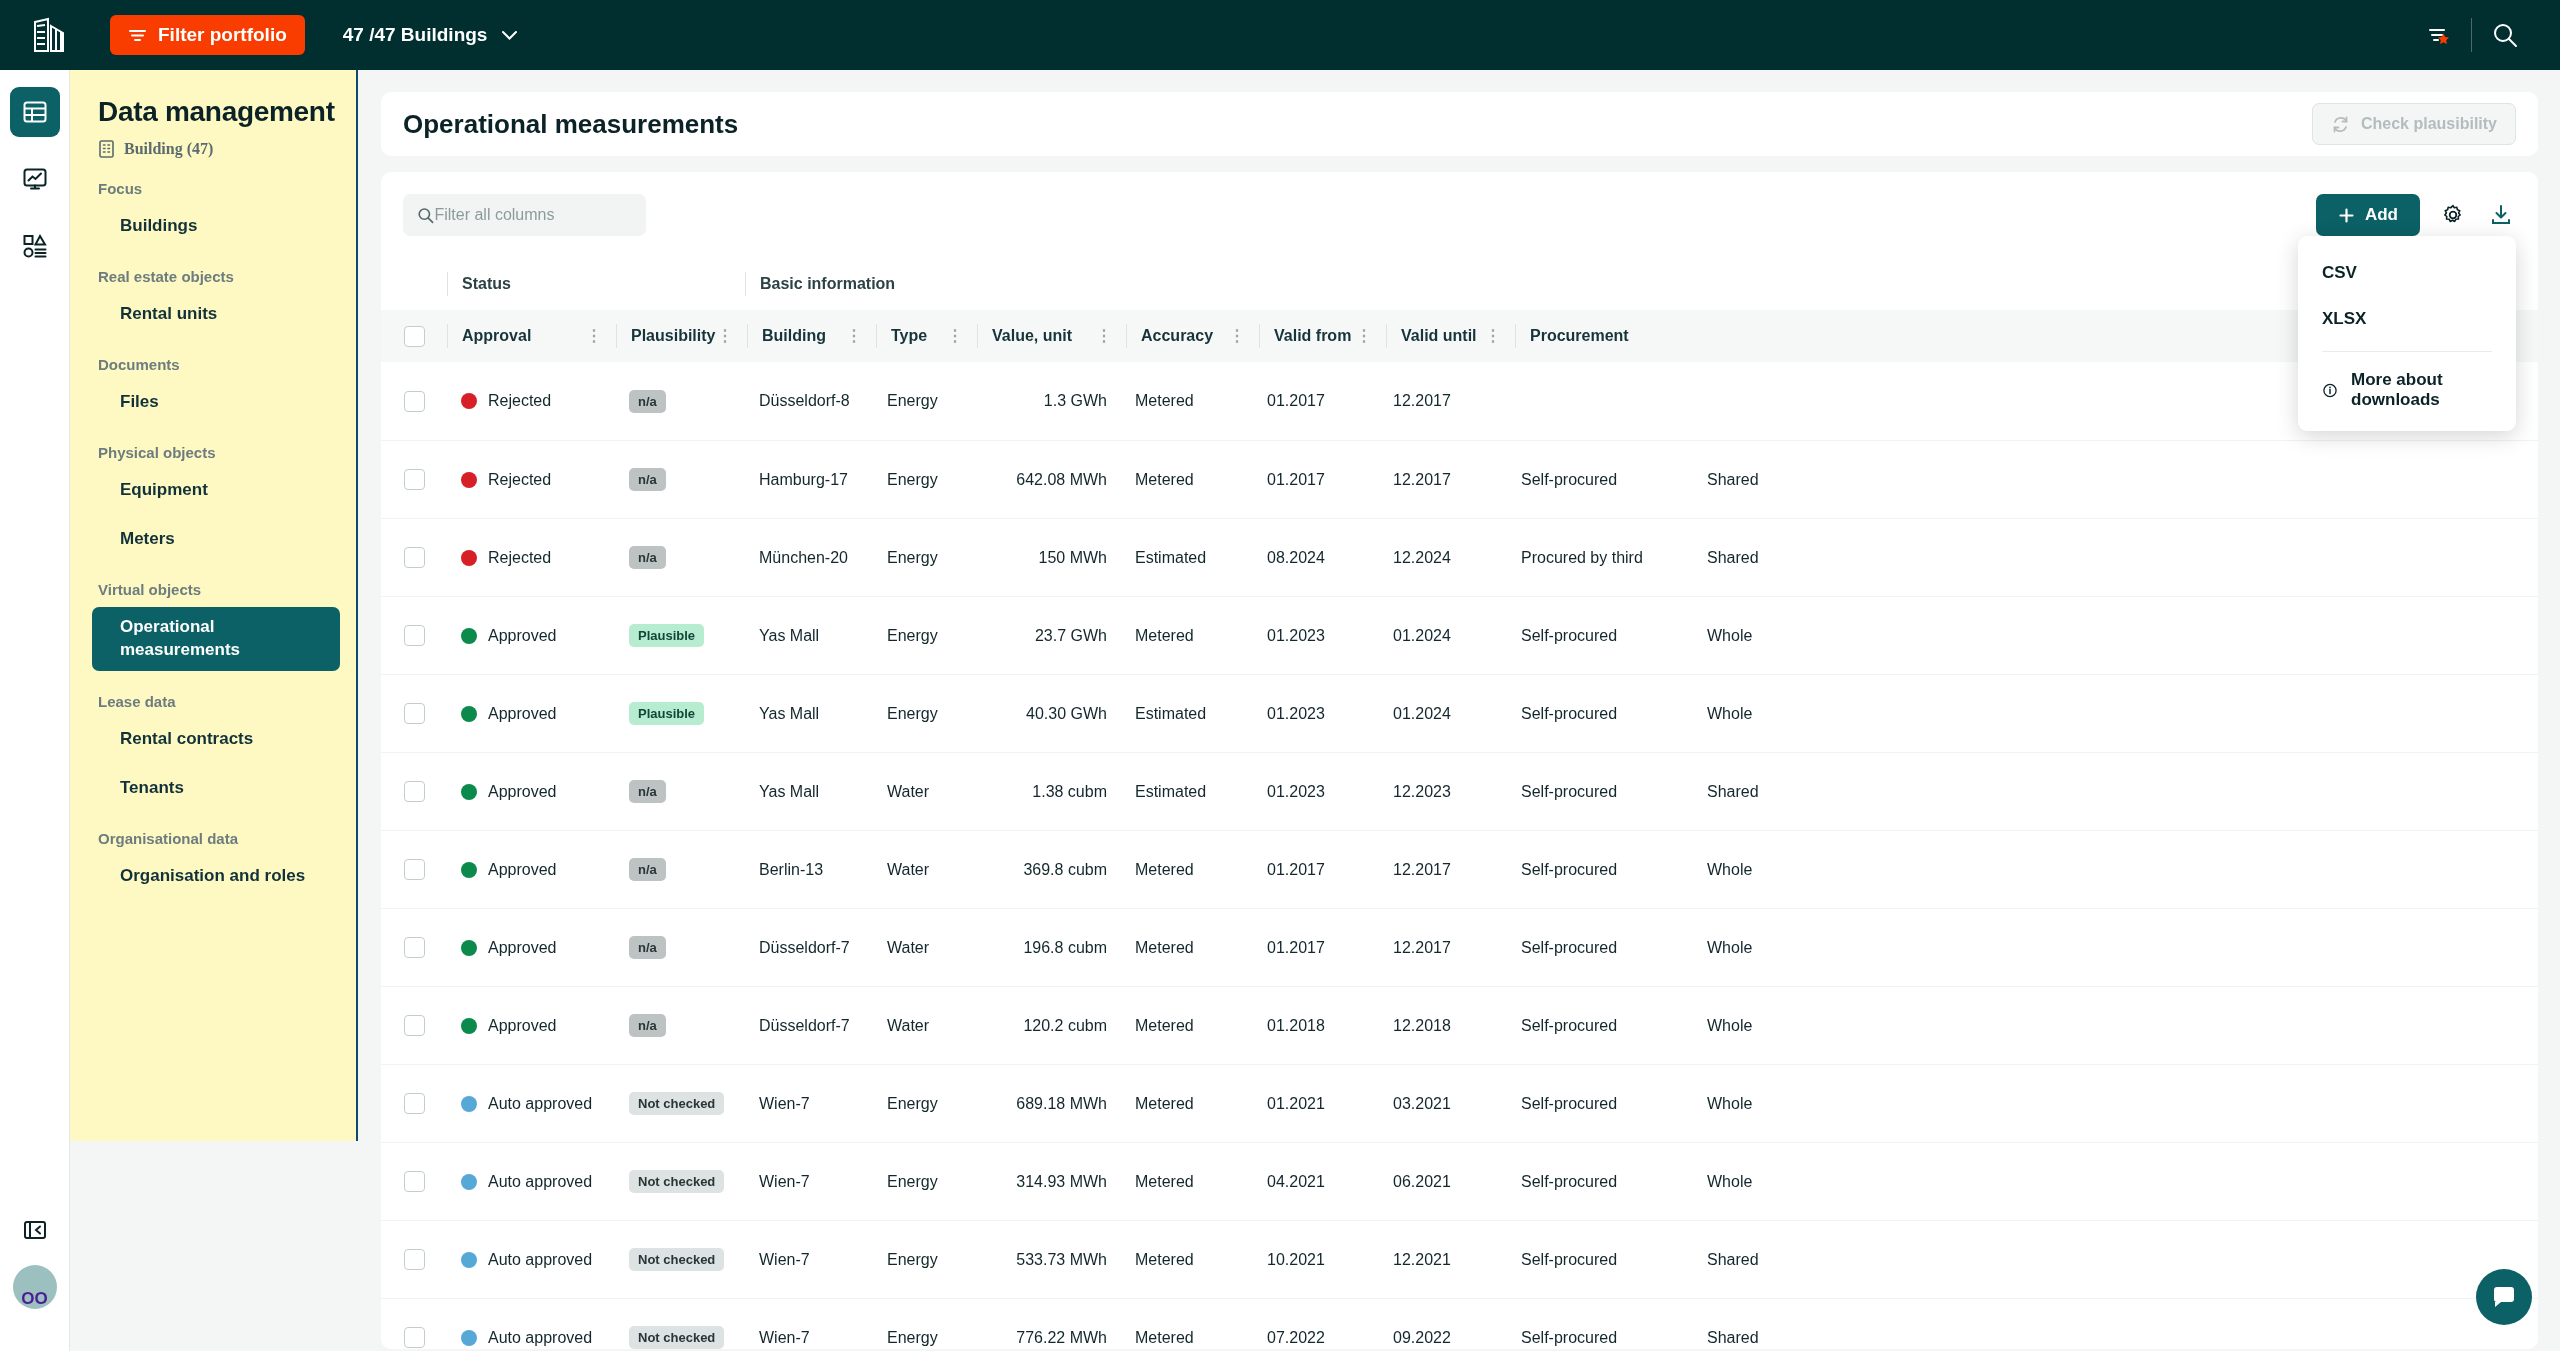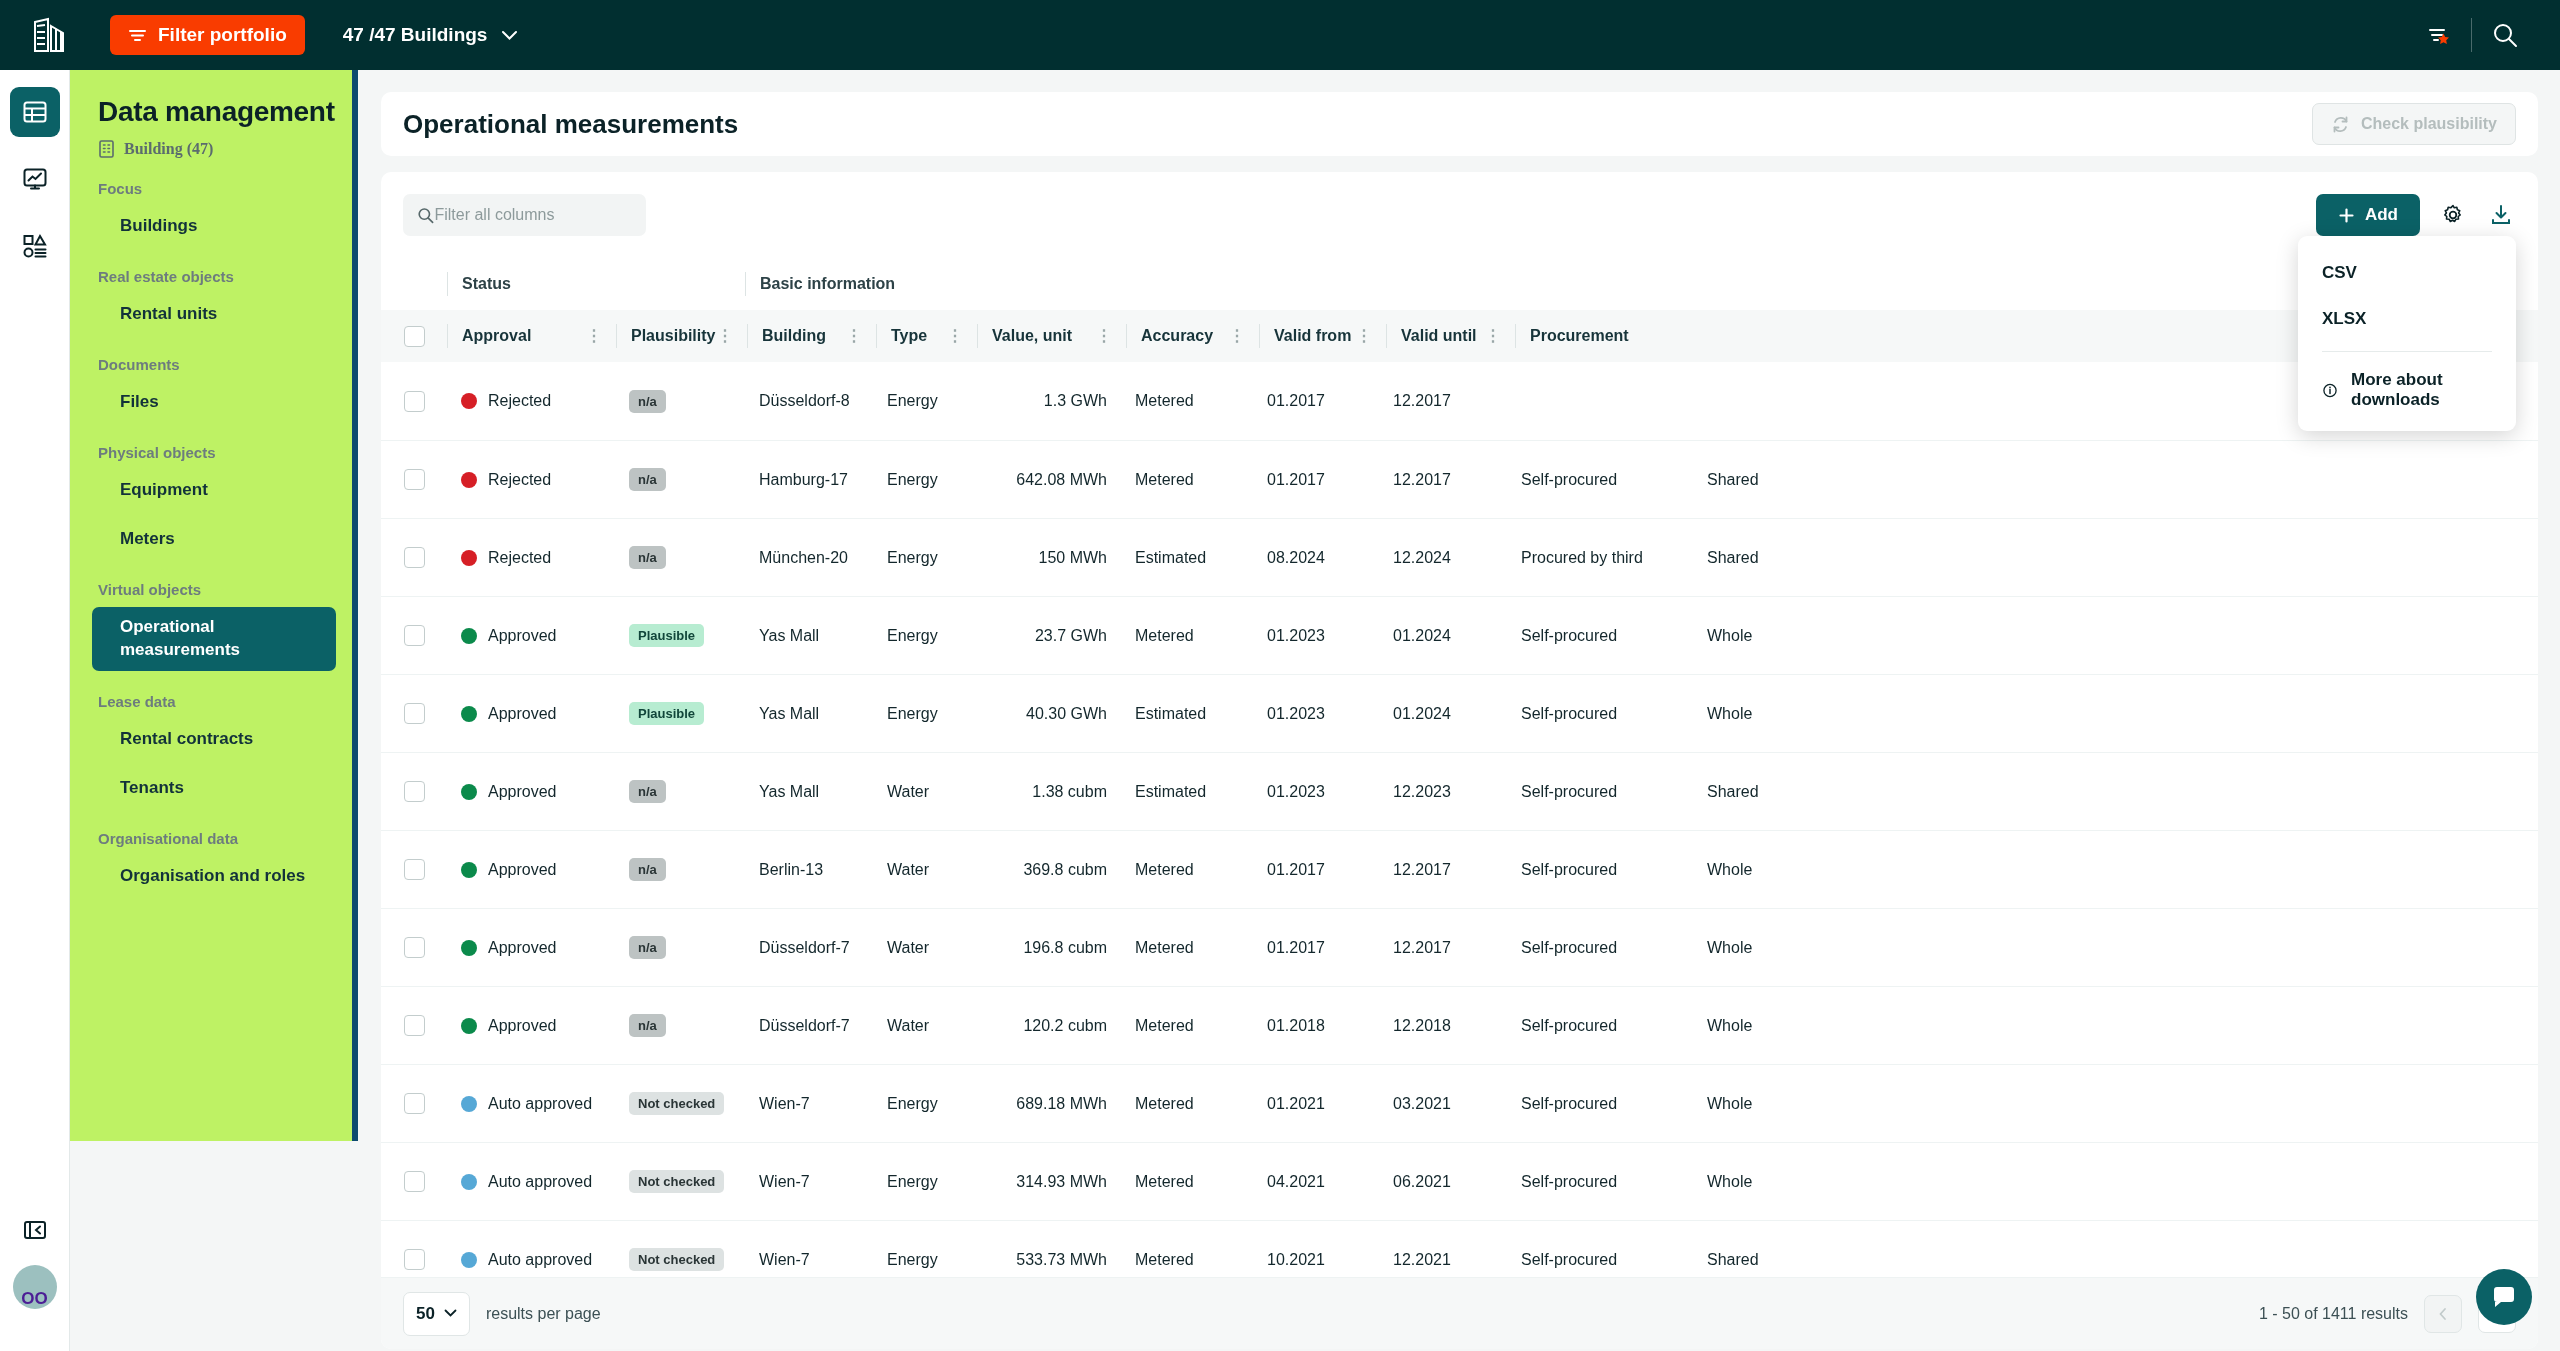--- a/index.html
+++ b/index.html
@@ -46,21 +46,21 @@
   .rail-collapse { width: 50px; height: 50px; margin-bottom: 10px; display: flex; align-items: center; justify-content: center; cursor: pointer; }
   .avatar {
     width: 44px; height: 44px; border-radius: 50%; background: #9cc0bf;
     color: #4c1d95; display: flex; align-items: flex-end; justify-content: center;
     font-size: 17px; font-weight: 700; margin-bottom: 42px; cursor: pointer;
   }
 
   
   .sidebar {
     position: absolute; top: 70px; left: 70px; width: 288px; height: 1071px;
-    background: #bef264; border-right: 6px solid #0c4a6e; padding: 26px 0 0 0; z-index: 20;
+    background: #fef9c3; border-right: 2px solid #0c4a6e; padding: 26px 0 0 0; z-index: 20;
   }
   .dm-title { font-size: 28px; font-weight: 700; color: #0b2227; padding: 0 0 0 28px; letter-spacing: -0.3px; }
   .dm-sub { display: flex; align-items: center; gap: 9px; padding: 11px 0 0 28px; font-size: 16px; color: #5b6c6e; font-weight: 600; font-family: Liberation Serif, serif; }
   .nav-group { font-size: 15px; color: #6d7c7e; padding: 22px 0 0 28px; font-weight: 600; }
   .nav-item {
     margin: 9px 16px 0 22px; padding: 10px 0 10px 28px; font-size: 17px;
     color: #12323a; border-radius: 7px; cursor: pointer; font-weight: 600;
   }
   .nav-item.active { background: #0b6166; color: #fff; padding: 9px 10px 9px 28px; line-height: 1.35; }
 
@@ -648,42 +648,20 @@
       <div class="dl-more">
         <svg width="21" height="21" viewBox="0 0 21 21">
           <circle cx="10.5" cy="10.5" r="8" stroke="#0b2227" stroke-width="1.7" fill="none"></circle>
           <path d="M10.5 9.3v5.2" stroke="#0b2227" stroke-width="1.9" stroke-linecap="round"></path>
           <circle cx="10.5" cy="6.4" r="1.1" fill="#0b2227"></circle>
         </svg>
         <span>More about downloads</span>
       </div>
     </div>
 
-    <div class="tfooter">
-      <div class="per-page">
-        <span>50</span>
-        <svg width="13" height="9" viewBox="0 0 13 9">
-          <path d="M1.5 1.5 L6.5 6.5 L11.5 1.5" stroke="#0b2227" stroke-width="1.8" fill="none" stroke-linecap="round"></path>
-        </svg>
-      </div>
-      <div class="per-page-label">results per page</div>
-      <div class="pg-right">
-        <div class="pg-count">1 - 50 of 1411 results</div>
-        <div class="pg-btn disabled">
-          <svg width="12" height="12" viewBox="0 0 12 12">
-            <path d="M8 1 L3.5 6 L8 11" stroke="currentColor" stroke-width="1.7" fill="none" stroke-linecap="round"></path>
-          </svg>
-        </div>
-        <div class="pg-btn">
-          <svg width="12" height="12" viewBox="0 0 12 12">
-            <path d="M4 1 L8.5 6 L4 11" stroke="currentColor" stroke-width="1.7" fill="none" stroke-linecap="round"></path>
-          </svg>
-        </div>
-      </div>
-    </div>
 
   </div>
 </div>
 
 <div class="chat-bubble">
   <svg width="28" height="28" viewBox="0 0 28 28">
     <path d="M4 7a3 3 0 0 1 3-3h14a3 3 0 0 1 3 3v9a3 3 0 0 1-3 3H11l-6 5v-5H7a3 3 0 0 1-3-3z" fill="#fff"></path>
   </svg>
 </div>
 

